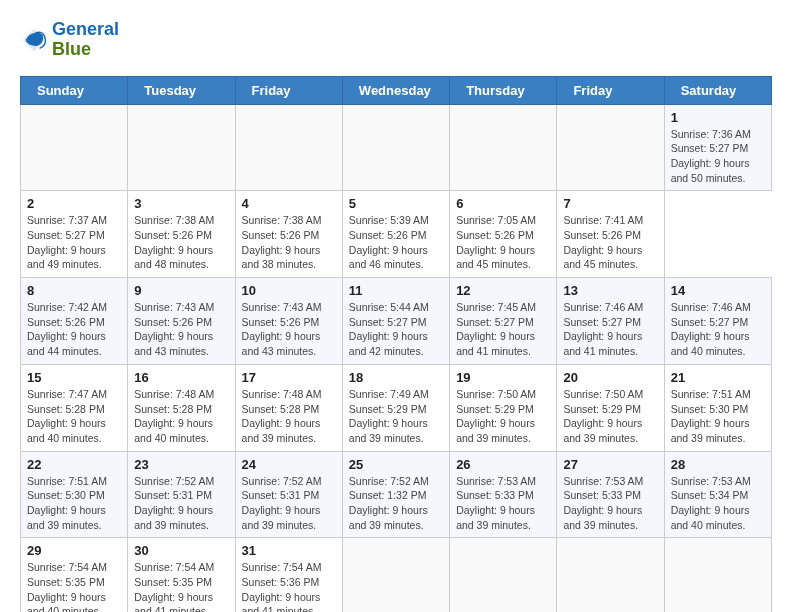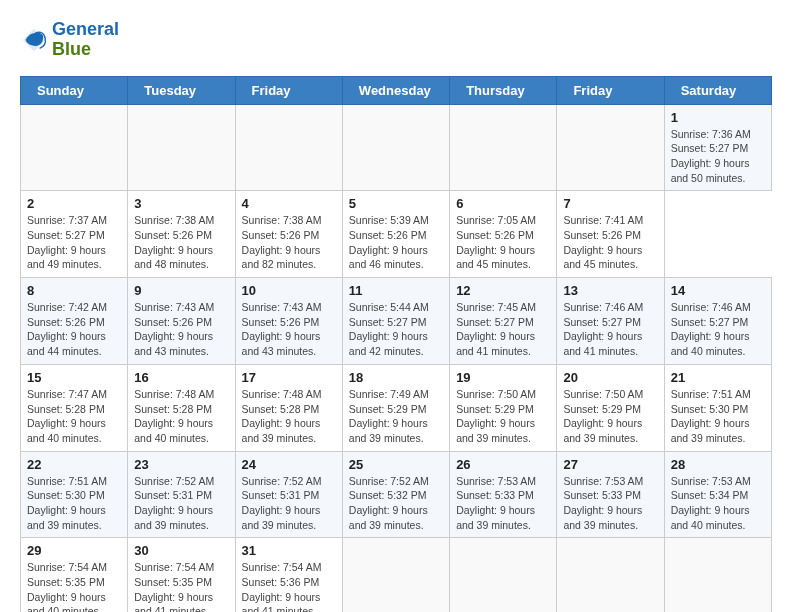--- a/index.html
+++ b/index.html
@@ -154,21 +154,21 @@
             <div>Sunrise: 7:38 AM</div>
             <div>Sunset: 5:26 PM</div>
             <div>Daylight: 9 hours and 48 minutes.</div>
           </div>
         </td>
         <td>
           <span class="day-num">4</span>
           <div class="day-info">
             <div>Sunrise: 7:38 AM</div>
             <div>Sunset: 5:26 PM</div>
-            <div>Daylight: 9 hours and 82 minutes.</div>
+            <div>Daylight: 9 hours and 38 minutes.</div>
           </div>
         </td>
         <td>
           <span class="day-num">5</span>
           <div class="day-info">
             <div>Sunrise: 5:39 AM</div>
             <div>Sunset: 5:26 PM</div>
             <div>Daylight: 9 hours and 46 minutes.</div>
           </div>
         </td>
@@ -327,21 +327,21 @@
           <div class="day-info">
             <div>Sunrise: 7:52 AM</div>
             <div>Sunset: 5:31 PM</div>
             <div>Daylight: 9 hours and 39 minutes.</div>
           </div>
         </td>
         <td>
           <span class="day-num">25</span>
           <div class="day-info">
             <div>Sunrise: 7:52 AM</div>
-            <div>Sunset: 5:32 PM</div>
+            <div>Sunset: 1:32 PM</div>
             <div>Daylight: 9 hours and 39 minutes.</div>
           </div>
         </td>
         <td>
           <span class="day-num">26</span>
           <div class="day-info">
             <div>Sunrise: 7:53 AM</div>
             <div>Sunset: 5:33 PM</div>
             <div>Daylight: 9 hours and 39 minutes.</div>
           </div>

